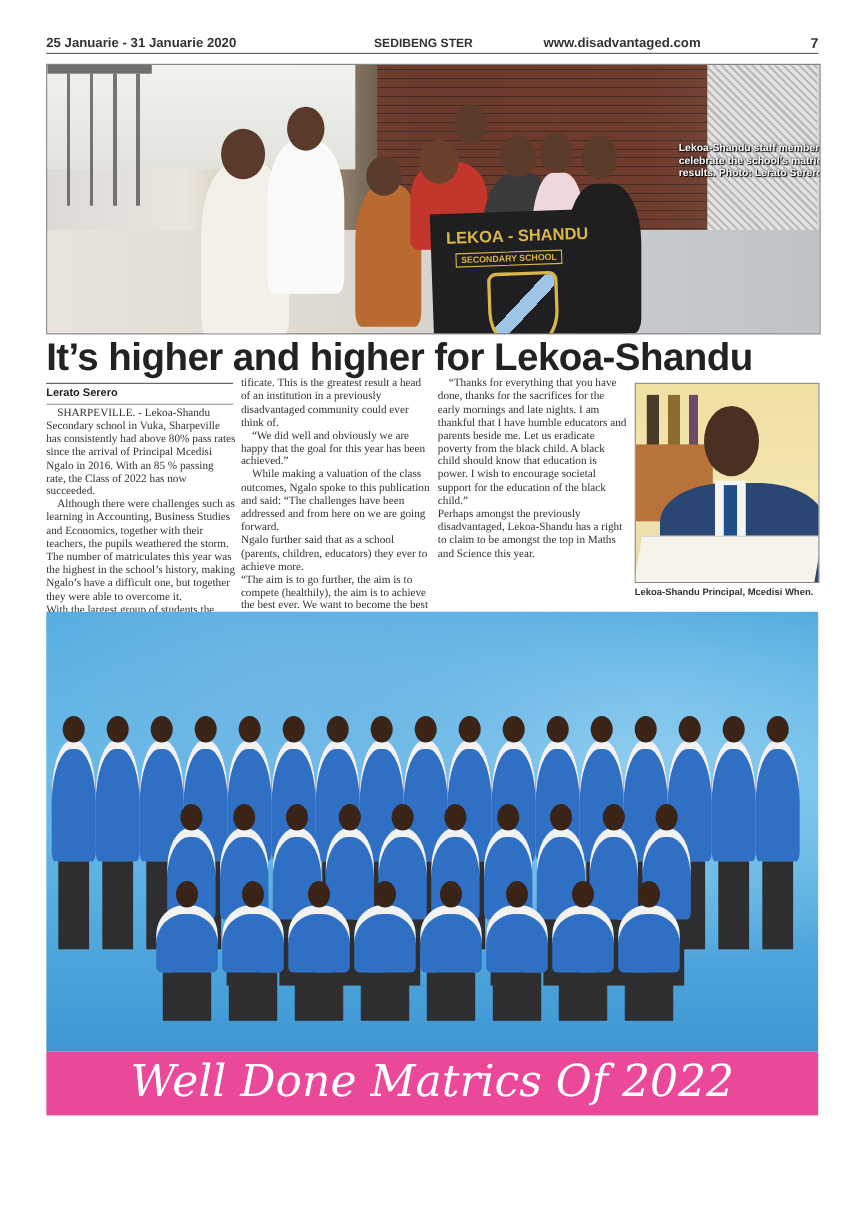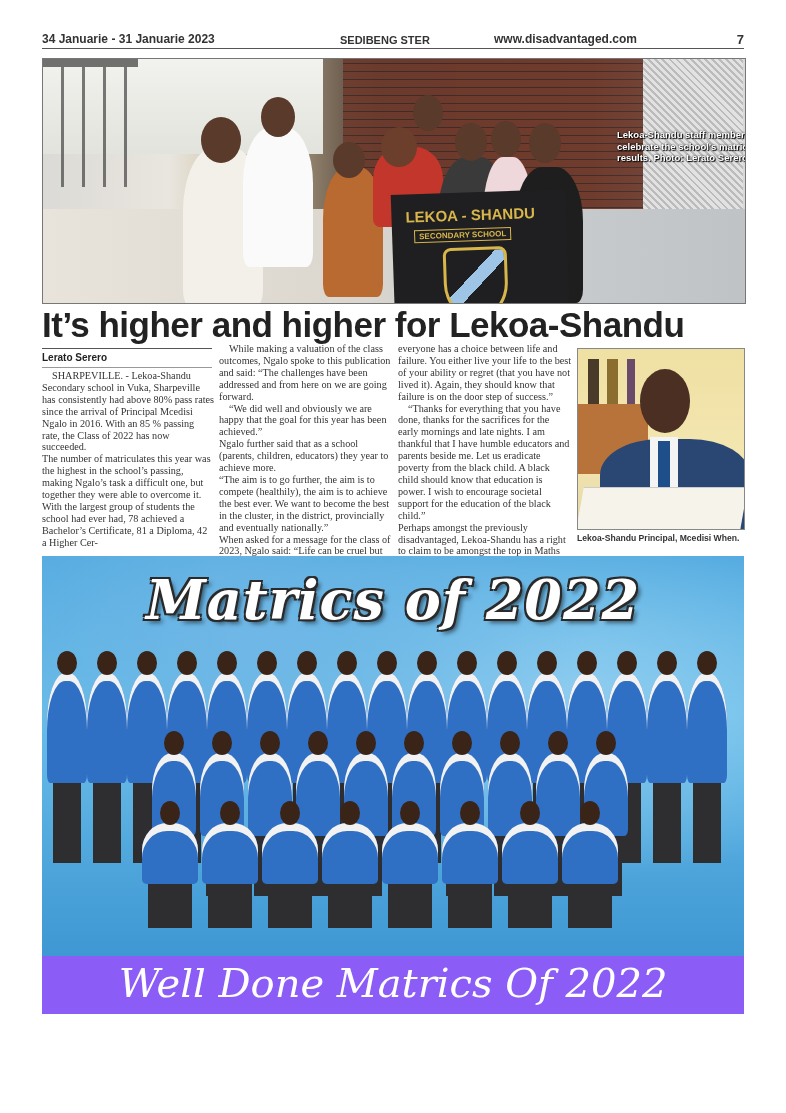--- a/index.html
+++ b/index.html
@@ -57,32 +57,32 @@
   
   .ad { position: absolute; left: 42px; top: 556px; width: 702px; height: 522px; overflow: hidden; }
   .ad-sky { position: absolute; left: 0; top: 0; width: 702px; height: 400px;
     background: radial-gradient(ellipse at 30% 20%, #6fb7e6 0%, transparent 50%), radial-gradient(ellipse at 75% 35%, #8fcdf0 0%, transparent 50%), linear-gradient(180deg, #4da7de 0%, #67bde9 40%, #3f97d3 100%); }
   .ad-title { position: absolute; left: 0; top: 12px; width: 702px; text-align: center; font-family: "DejaVu Serif", serif; font-style: italic; font-weight: bold; font-size: 54px; color: #fff; letter-spacing: 1px;
     text-shadow: -2px -2px 0 #2a2a2a, 2px -2px 0 #2a2a2a, -2px 2px 0 #2a2a2a, 2px 2px 0 #2a2a2a, 4px 4px 4px rgba(0,0,0,.5); }
   .ad-group { position: absolute; left: 0; top: 85px; width: 702px; height: 315px; }
   .stu { position: absolute; background: #2f6fc4; border-radius: 45% 45% 8% 8%; box-shadow: inset 0 8px 0 #f2f2f2; }
   .stu-h { position: absolute; width: 20px; height: 24px; border-radius: 50%; background: #3a2418; }
   .stu-legs { position: absolute; background: #2e2e30; }
-  .ad-banner { position: absolute; left: 0; top: 400px; width: 702px; height: 58px; background: #8b5cf6; }
+  .ad-banner { position: absolute; left: 0; top: 400px; width: 702px; height: 58px; background: #ec4899; }
   .ad-banner-text { position: absolute; left: 0; top: 4px; width: 702px; text-align: center; font-family: "DejaVu Serif", serif; font-style: italic; font-size: 40px; color: #fff; white-space: nowrap; }
   .ad-yellow { position: absolute; left: 0; top: 458px; width: 702px; height: 64px; background: #f6d12c; }
   .ad-college { position: absolute; left: 0; top: 4px; width: 702px; text-align: center; font-family: "Liberation Serif", serif; font-weight: bold; font-size: 33px; color: #2d4a7c; letter-spacing: 0.5px; white-space: nowrap; transform: scaleY(1.1); }
   .ad-private { position: absolute; left: 0; top: 41px; width: 702px; text-align: center; font-family: "Liberation Serif", serif; font-weight: bold; font-size: 19px; color: #f6d12c; letter-spacing: 1px; white-space: nowrap;
     text-shadow: -1px -1px 0 #2d4a7c, 1px -1px 0 #2d4a7c, -1px 1px 0 #2d4a7c, 1px 1px 0 #2d4a7c; }
 </style>
 </head>
 <body>
 
 <div class="header">
-  <span class="h-date">34 Januarie - 31 Januarie 2023</span>
+  <span class="h-date">25 Januarie - 31 Januarie 2020</span>
   <span class="h-paper">SEDIBENG STER</span>
   <span class="h-url">www.disadvantaged.com</span>
   <span class="h-page">7</span>
 </div>
 
 <div class="top-photo">
   <div class="tp-sky"></div>
   <div class="tp-carport"></div>
   <div class="tp-bricks"></div>
   <div class="tp-gate"></div>
@@ -111,50 +111,50 @@
   </div>
   <div class="photo-caption">Lekoa-Shandu staff members celebrate the school's matric results. Photo: Lerato Serero</div>
 </div>
 
 <div class="headline">It’s higher and higher for Lekoa-Shandu</div>
 
 <div class="byline">Lerato Serero</div>
 
 <div class="col col1">
     <p class="ind">SHARPEVILLE. - Lekoa-Shandu Secondary school in Vuka, Sharpeville has consistently had above 80% pass rates since the arrival of Principal Mcedisi Ngalo in 2016. With an 85 % passing rate, the Class of 2022 has now succeeded.</p>
-    <p>The number of matriculates this year was the highest in the school’s passing, making Ngalo’s task a difficult one, but together they were able to overcome it.</p>
+    <p class="ind">Although there were challenges such as learning in Accounting, Business Studies and Economics, together with their teachers, the pupils weathered the storm.</p>
+    <p>The number of matriculates this year was the highest in the school’s history, making Ngalo’s have a difficult one, but together they were able to overcome it.</p>
     <p>With the largest group of students the school had ever had, 78 achieved a Bachelor’s Certificate, 81 a Diploma, 42 a Higher Cer-</p>
   </div>
 <div class="col col2">
+    <p>tificate. This is the greatest result a head of an institution in a previously disadvantaged community could ever think of.</p>
+    <p class="ind">“We did well and obviously we are happy that the goal for this year has been achieved.”</p>
     <p class="ind">While making a valuation of the class outcomes, Ngalo spoke to this publication and said: “The challenges have been addressed and from here on we are going forward.</p>
-    <p class="ind">“We did well and obviously we are happy that the goal for this year has been achieved.”</p>
-    <p>Ngalo further said that as a school (parents, children, educators) they year to achieve more.</p>
+    <p>Ngalo further said that as a school (parents, children, educators) they ever to achieve more.</p>
     <p>“The aim is to go further, the aim is to compete (healthily), the aim is to achieve the best ever. We want to become the best in the cluster, in the district, provincially and eventually nationally.”</p>
     <p>When asked for a message for the class of 2023, Ngalo said: “Life can be cruel but</p>
   </div>
 <div class="col col3">
-    <p>everyone has a choice between life and failure. You either live your life to the best of your ability or regret (that you have not lived it). Again, they should know that failure is on the door step of success.”</p>
     <p class="ind">“Thanks for everything that you have done, thanks for the sacrifices for the early mornings and late nights. I am thankful that I have humble educators and parents beside me. Let us eradicate poverty from the black child. A black child should know that education is power. I wish to encourage societal support for  the education of the black child.”</p>
     <p>Perhaps amongst the previously disadvantaged, Lekoa-Shandu has a right to claim to be amongst the top in Maths and Science this year.</p>
   </div>
 
 <div class="prin-photo">
   <div class="pp-trophy"></div>
   <div class="pp-shelf"></div>
   <div class="pp-body"></div>
   <div class="pp-shirt"></div>
   <div class="pp-tie"></div>
   <div class="pp-head"></div>
   <div class="pp-book"></div>
 </div>
 <div class="prin-caption">Lekoa-Shandu Principal, Mcedisi When.</div>
 
 <div class="ad">
   <div class="ad-sky"></div>
-  <div class="ad-title">Matrics of 2022</div>
   <div class="ad-group" id="ad-group">
       <div class="stu-legs" style="left: 11px; top: 142px; width: 28px; height: 80px;"></div>
       <div class="stu" style="left: 5px; top: 32px; width: 40px; height: 110px;"></div>
       <div class="stu-h" style="left: 15px; top: 10px;"></div>
       <div class="stu-legs" style="left: 51px; top: 142px; width: 28px; height: 80px;"></div>
       <div class="stu" style="left: 45px; top: 32px; width: 40px; height: 110px;"></div>
       <div class="stu-h" style="left: 55px; top: 10px;"></div>
       <div class="stu-legs" style="left: 91px; top: 142px; width: 28px; height: 80px;"></div>
       <div class="stu" style="left: 85px; top: 32px; width: 40px; height: 110px;"></div>
       <div class="stu-h" style="left: 95px; top: 10px;"></div>

